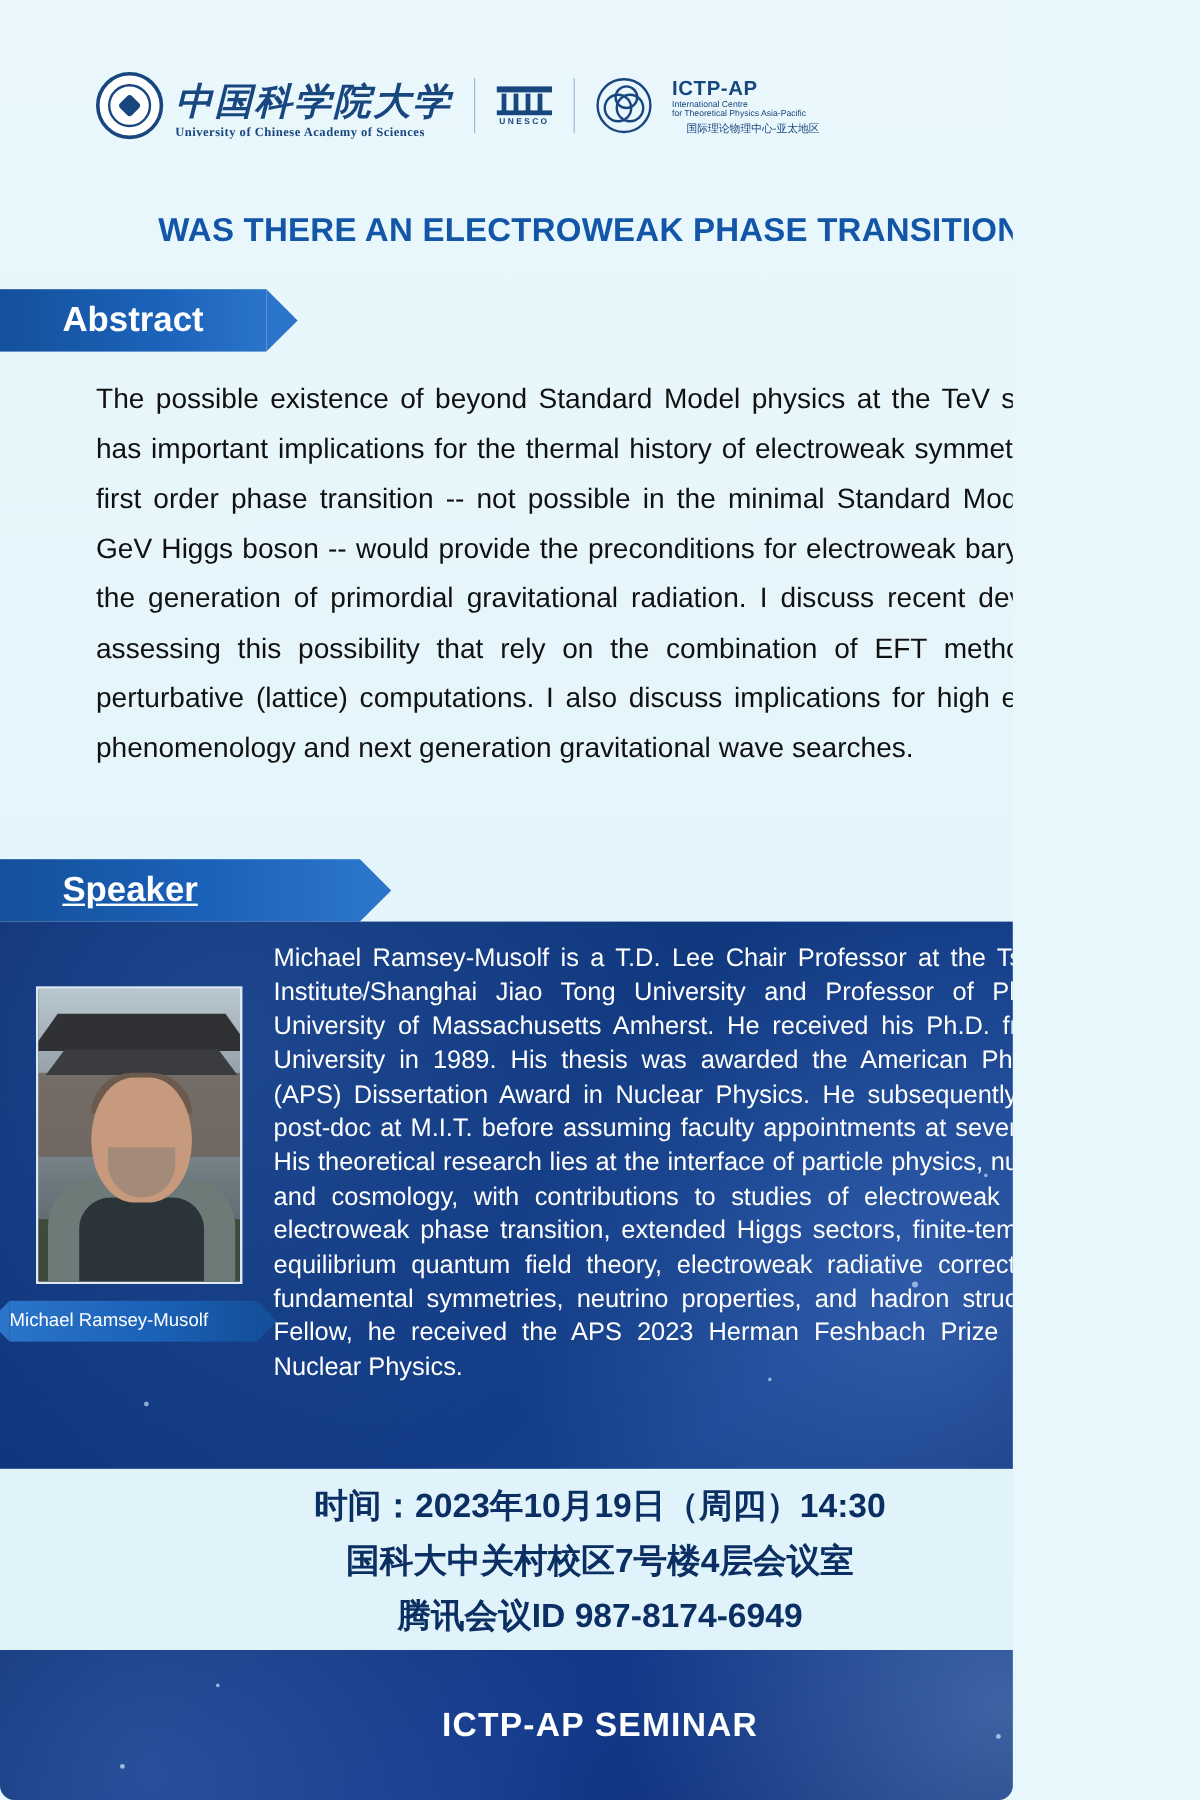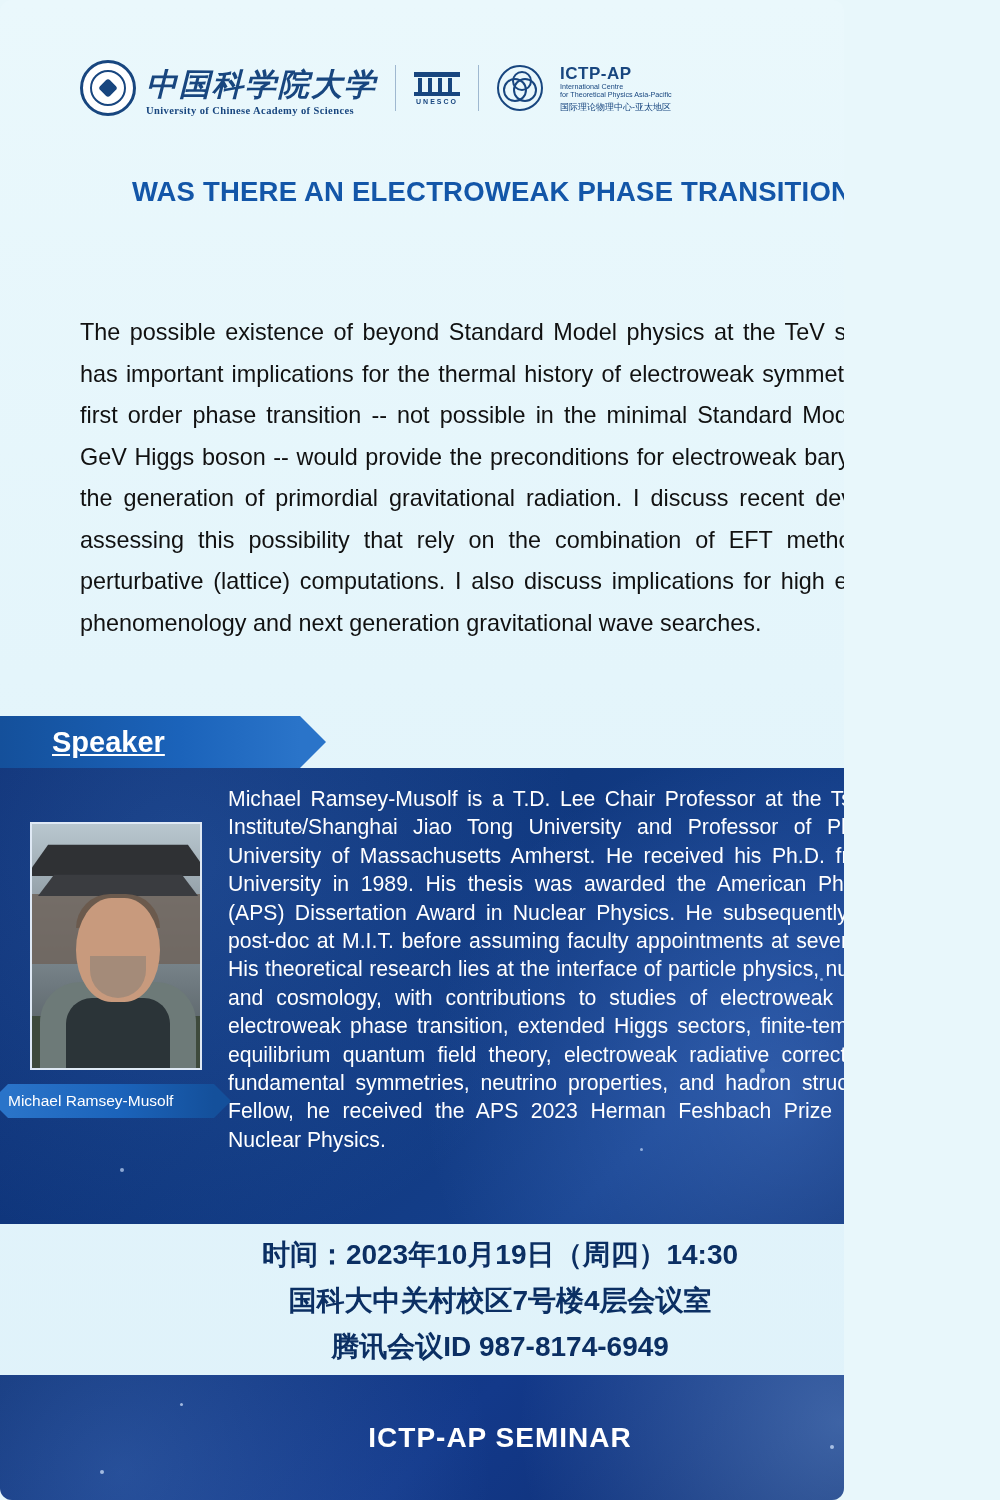--- a/index.html
+++ b/index.html
@@ -38,21 +38,21 @@
   .ictp-mark { width:46px; height:46px; border-radius:50%; border:2.5px solid #18467f; position:relative; }
   .ictp-mark::before, .ictp-mark::after { content:""; position:absolute; border:2px solid #18467f;
       border-radius:50%; width:20px; height:20px; }
   .ictp-mark::before { left:4px; top:11px; }
   .ictp-mark::after { right:4px; top:11px; }
   .ictp-mark .mid { position:absolute; left:13px; top:4px; width:20px; height:20px;
       border:2px solid #18467f; border-radius:50%; }
   .ictp-text { display:flex; flex-direction:column; color:#18467f; line-height:1.12; }
   .ictp-title { font-weight:bold; font-size:17px; letter-spacing:.5px; }
   .ictp-sub { font-size:7.2px; }
-  .ictp-cn { font-size:9px; margin-top:2px; }
+  .ictp-cn { font-size:9px; margin-top:2px;margin-left:12px; }
 
   
   .poster-title {
     position:absolute; top:176px; left:0; width:1000px; text-align:center;
     font-size:27.5px; font-weight:bold; color:#1356a8; letter-spacing:.2px;
   }
 
   
   .banner { position:absolute; left:0; height:52px; display:flex; align-items:center;
             color:#fff; font-size:29px; font-weight:bold; padding-left:52px;
@@ -168,20 +168,24 @@
         <div class="ictp-title">ICTP-AP</div>
         <div class="ictp-sub">International Centre</div>
         <div class="ictp-sub">for Theoretical Physics Asia-Pacific</div>
         <div class="ictp-cn">国际理论物理中心-亚太地区</div>
       </div>
     </div>
   </div>
 
   <div class="poster-title">WAS THERE AN ELECTROWEAK PHASE TRANSITION?</div>
 
+  <div class="banner" id="banner-abstract">
+    <span>Abstract</span>
+    <span class="tip"></span>
+  </div>
   <div class="abstract-body">The possible existence of beyond Standard Model physics at the TeV scale or below has important implications for the thermal history of electroweak symmetry-breaking. A first order phase transition -- not possible in the minimal Standard Model with a 125 GeV Higgs boson -- would provide the preconditions for electroweak baryogenesis and the generation of primordial gravitational radiation. I discuss recent developments in assessing this possibility that rely on the combination of EFT methods and non-perturbative (lattice) computations. I also discuss implications for high energy collider phenomenology and next generation gravitational wave searches.</div>
 
   <div class="banner" id="banner-speaker">
     <span>Speaker</span>
     <span class="tip"></span>
   </div>
 
   <div class="speaker-panel">
     <div class="star" style="left:760px; top:300px; width:5px; height:5px;"></div>
     <div class="star" style="left:820px; top:210px; width:3px; height:3px;"></div>

